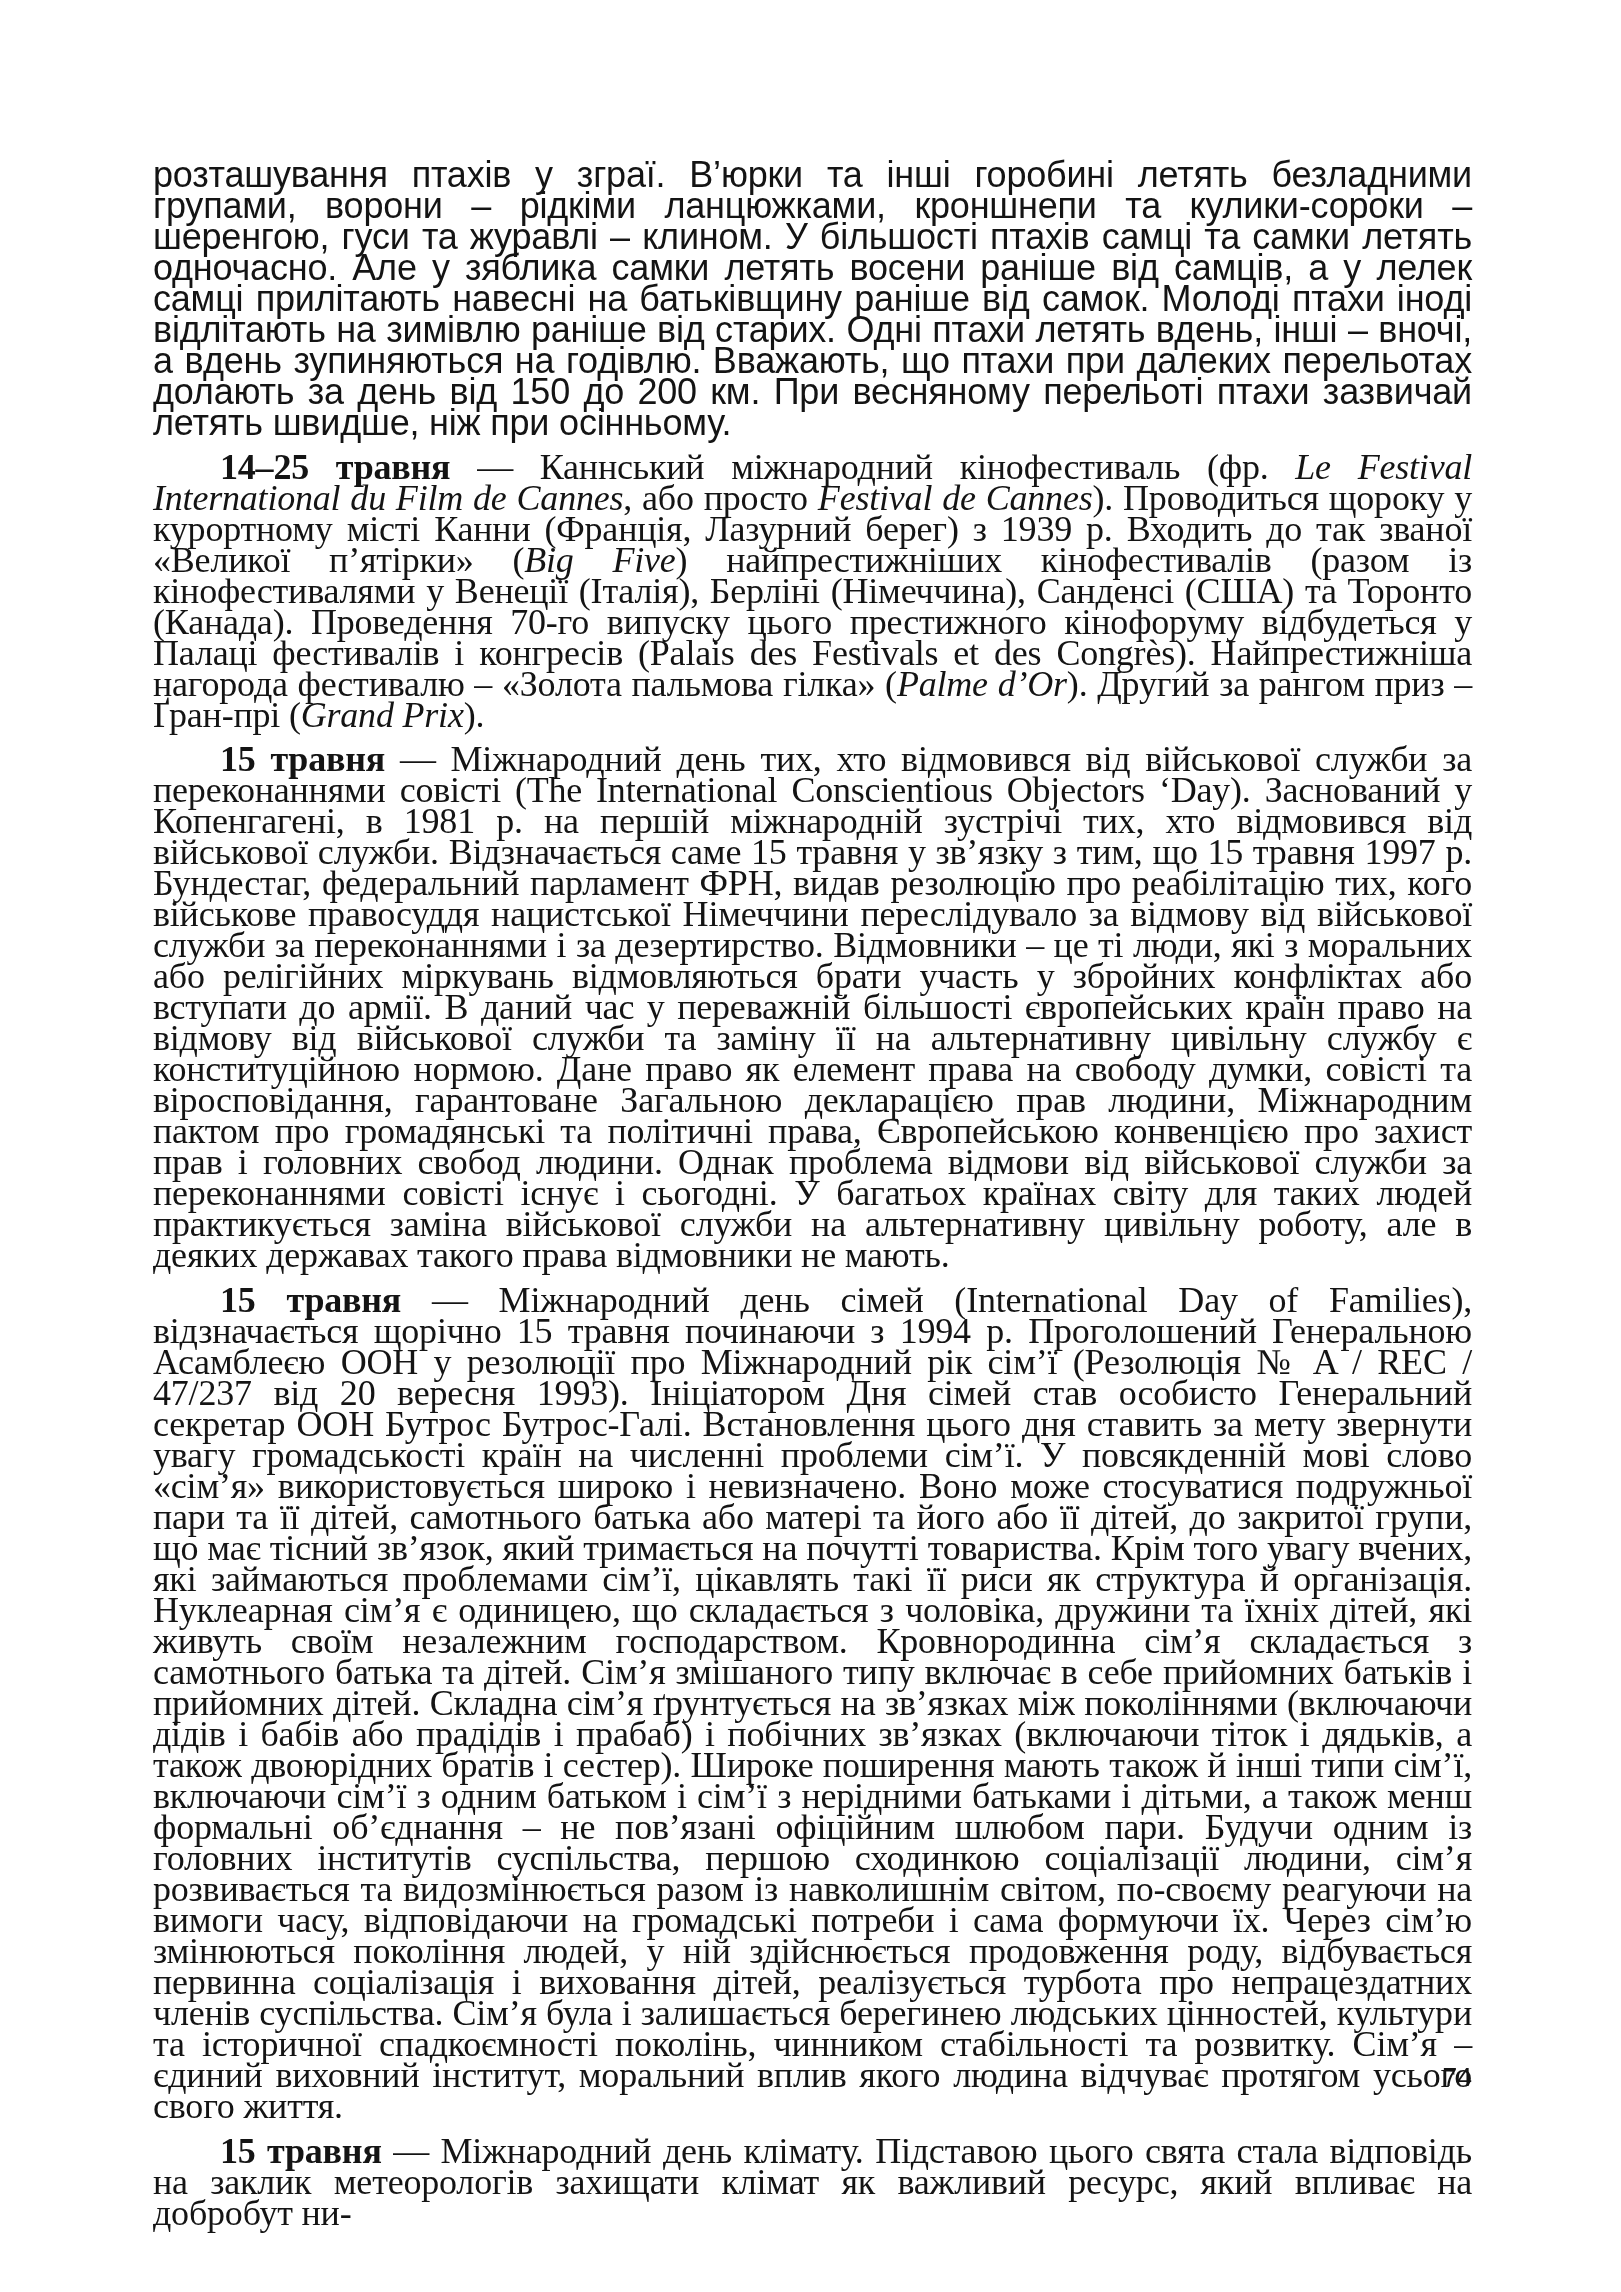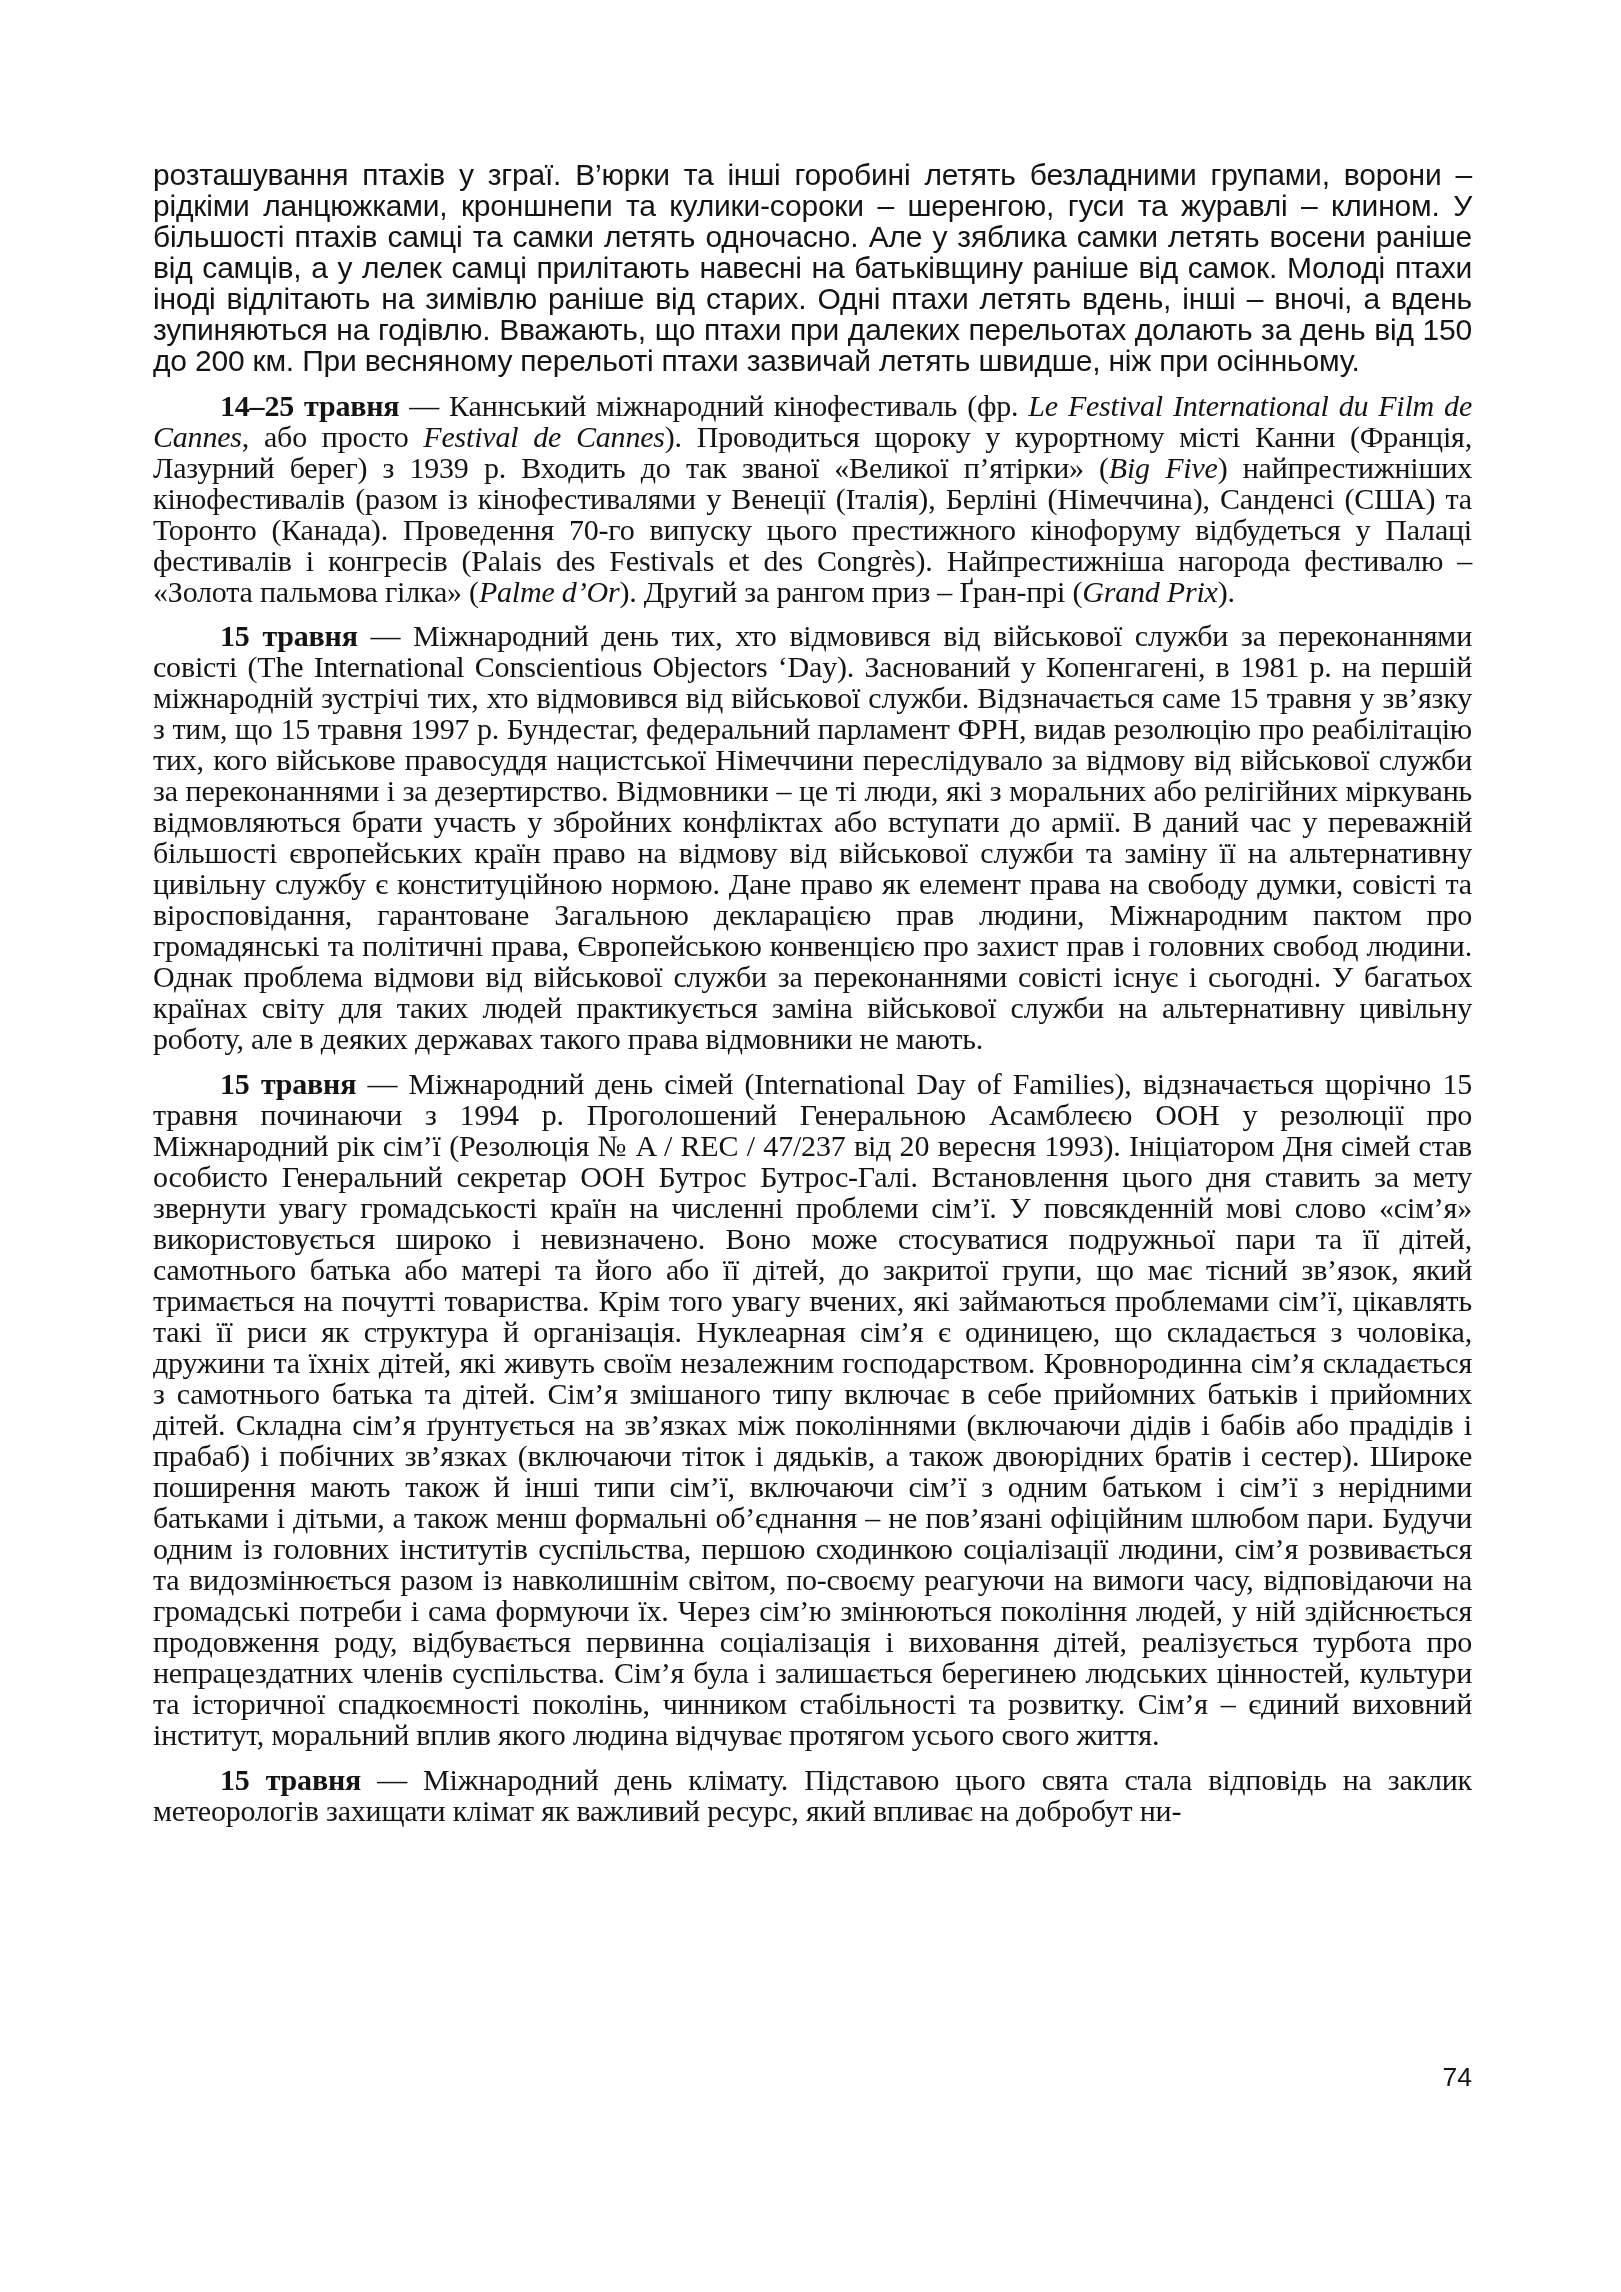--- a/index.html
+++ b/index.html
@@ -15,21 +15,21 @@
     background: #ffffff;
     font-family: "Liberation Sans", sans-serif;
     color: #141414;
     overflow: hidden;
   }
   .doc-body {
     position: absolute;
     left: 153px;
     top: 159px;
     width: 1319px;
-    font-size: 30px;
+    font-size: 36px;
     line-height: 31px;
     text-align: justify;
     letter-spacing: -0.2px;
   }
   .para {
     margin: 0;
     padding: 0;
   }
   .para + .para {
     margin-top: 13.7px;

